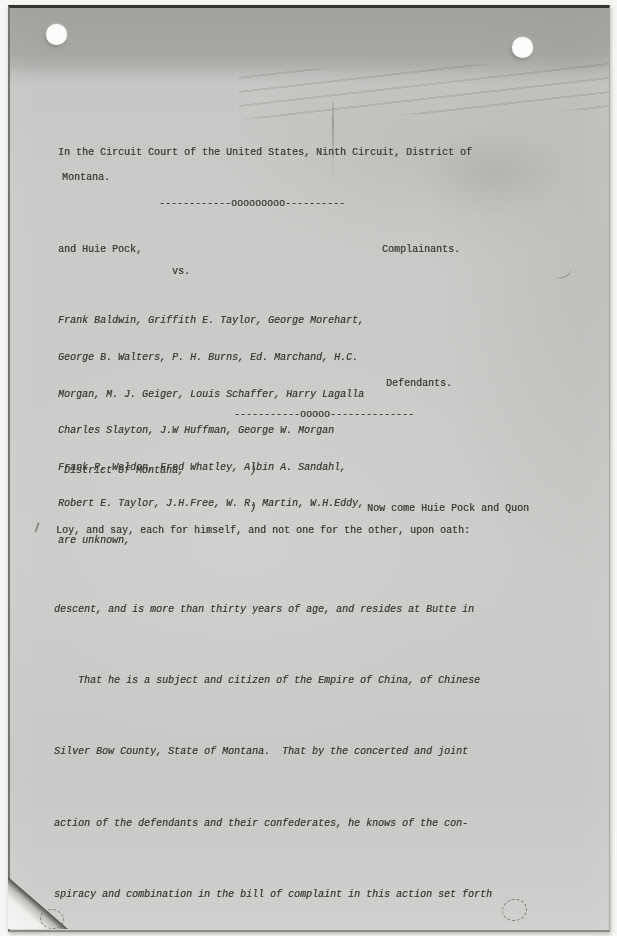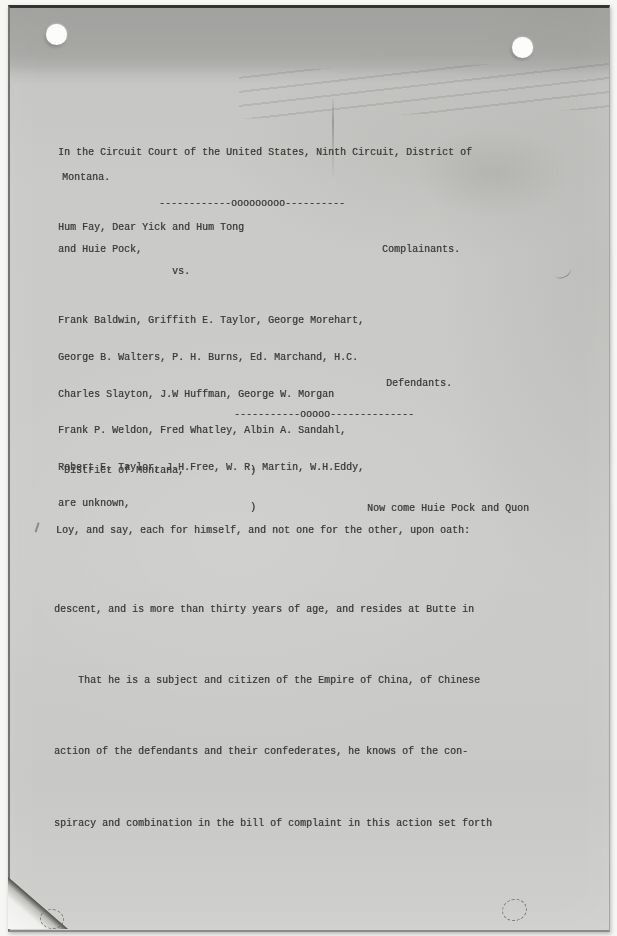--- a/index.html
+++ b/index.html
@@ -48,21 +48,21 @@
   }
   .hole-left{left:46px;top:24px;}
   .hole-right{left:512px;top:37px;}
   .text-layer{
     position:absolute;left:0;top:0;width:617px;height:715px;z-index:3;
     font-size:10px;color:#3a3a37;white-space:pre;
     text-shadow:0.4px 0 0.6px rgba(55,55,50,.55);
     margin-left:12px;
   }
   .l{position:absolute;line-height:14px;}
-  .block{position:absolute;}
+  .block{position:absolute;font-style:italic;}
   .defendants-block{left:46px;top:291px;line-height:12.2px;}
   .venue-block{left:46px;top:441px;line-height:12.2px;}
   .body-block{left:42px;top:550px;line-height:23.8px;}
   .corner-fold{
     position:absolute;left:8px;top:877px;width:60px;height:52px;z-index:5;
     clip-path:polygon(0 0,100% 100%,0 100%);
     background:linear-gradient(to bottom left, rgba(0,0,0,0) 28%, rgba(62,62,58,.85) 42%, #4e4c48 50%, #bdbdb9 58%, #efefed 70%, #f6f6f4 100%);
   }
   .pencil-mark{
     position:absolute;border:1.6px dashed #62625e;border-radius:50%;z-index:5;opacity:.75;
@@ -94,49 +94,50 @@
   <div class="hole hole-left"></div>
   <div class="hole hole-right"></div>
 
   <div class="text-layer">
 
     <div class="l" style="left:46px;top:146px">In the Circuit Court of the United States, Ninth Circuit, District of</div>
     <div class="l" style="left:50px;top:171px">Montana.</div>
 
     <div class="l" style="left:147px;top:197px">------------ooooooooo----------</div>
 
-    <div class="l" style="left:46px;top:221px">Hum Fay, Dear Yick and Hum Tong</div>
     <div class="l" style="left:46px;top:243px">and Huie Pock,</div>
     <div class="l" style="left:370px;top:243px">Complainants.</div>
 
     <div class="l" style="left:160px;top:265px">vs.</div>
 
     <div class="block defendants-block">
       <div>Frank Baldwin, Griffith E. Taylor, George Morehart,</div>
       <div>George B. Walters, P. H. Burns, Ed. Marchand, H.C.</div>
+      <div>Morgan, M. J. Geiger, Louis Schaffer, Harry Lagalla</div>
       <div>Charles Slayton, J.W Huffman, George W. Morgan</div>
       <div>Frank P. Weldon, Fred Whatley, Albin A. Sandahl,</div>
       <div>Robert E. Taylor, J.H.Free, W. R. Martin, W.H.Eddy,</div>
       <div>are unknown,</div>
     </div>
     <div class="l" style="left:374px;top:377px">Defendants.</div>
 
     <div class="l" style="left:222px;top:408px">-----------ooooo--------------</div>
 
     <div class="block venue-block">
       <div> District of Montana,           )</div>
       <div>                                )</div>
     </div>
 
     <div class="l" style="left:355px;top:502px">Now come Huie Pock and Quon</div>
     <div class="l" style="left:44px;top:524px">Loy, and say, each for himself, and not one for the other, upon oath:</div>
 
     <div class="block body-block">
       <div>descent, and is more than thirty years of age, and resides at Butte in</div>
       <div>    That he is a subject and citizen of the Empire of China, of Chinese</div>
+      <div>Silver Bow County, State of Montana.  That by the concerted and joint</div>
       <div>action of the defendants and their confederates, he knows of the con-</div>
       <div>spiracy and combination in the bill of complaint in this action set forth</div>
       
       
       
       
       
       
       
       

